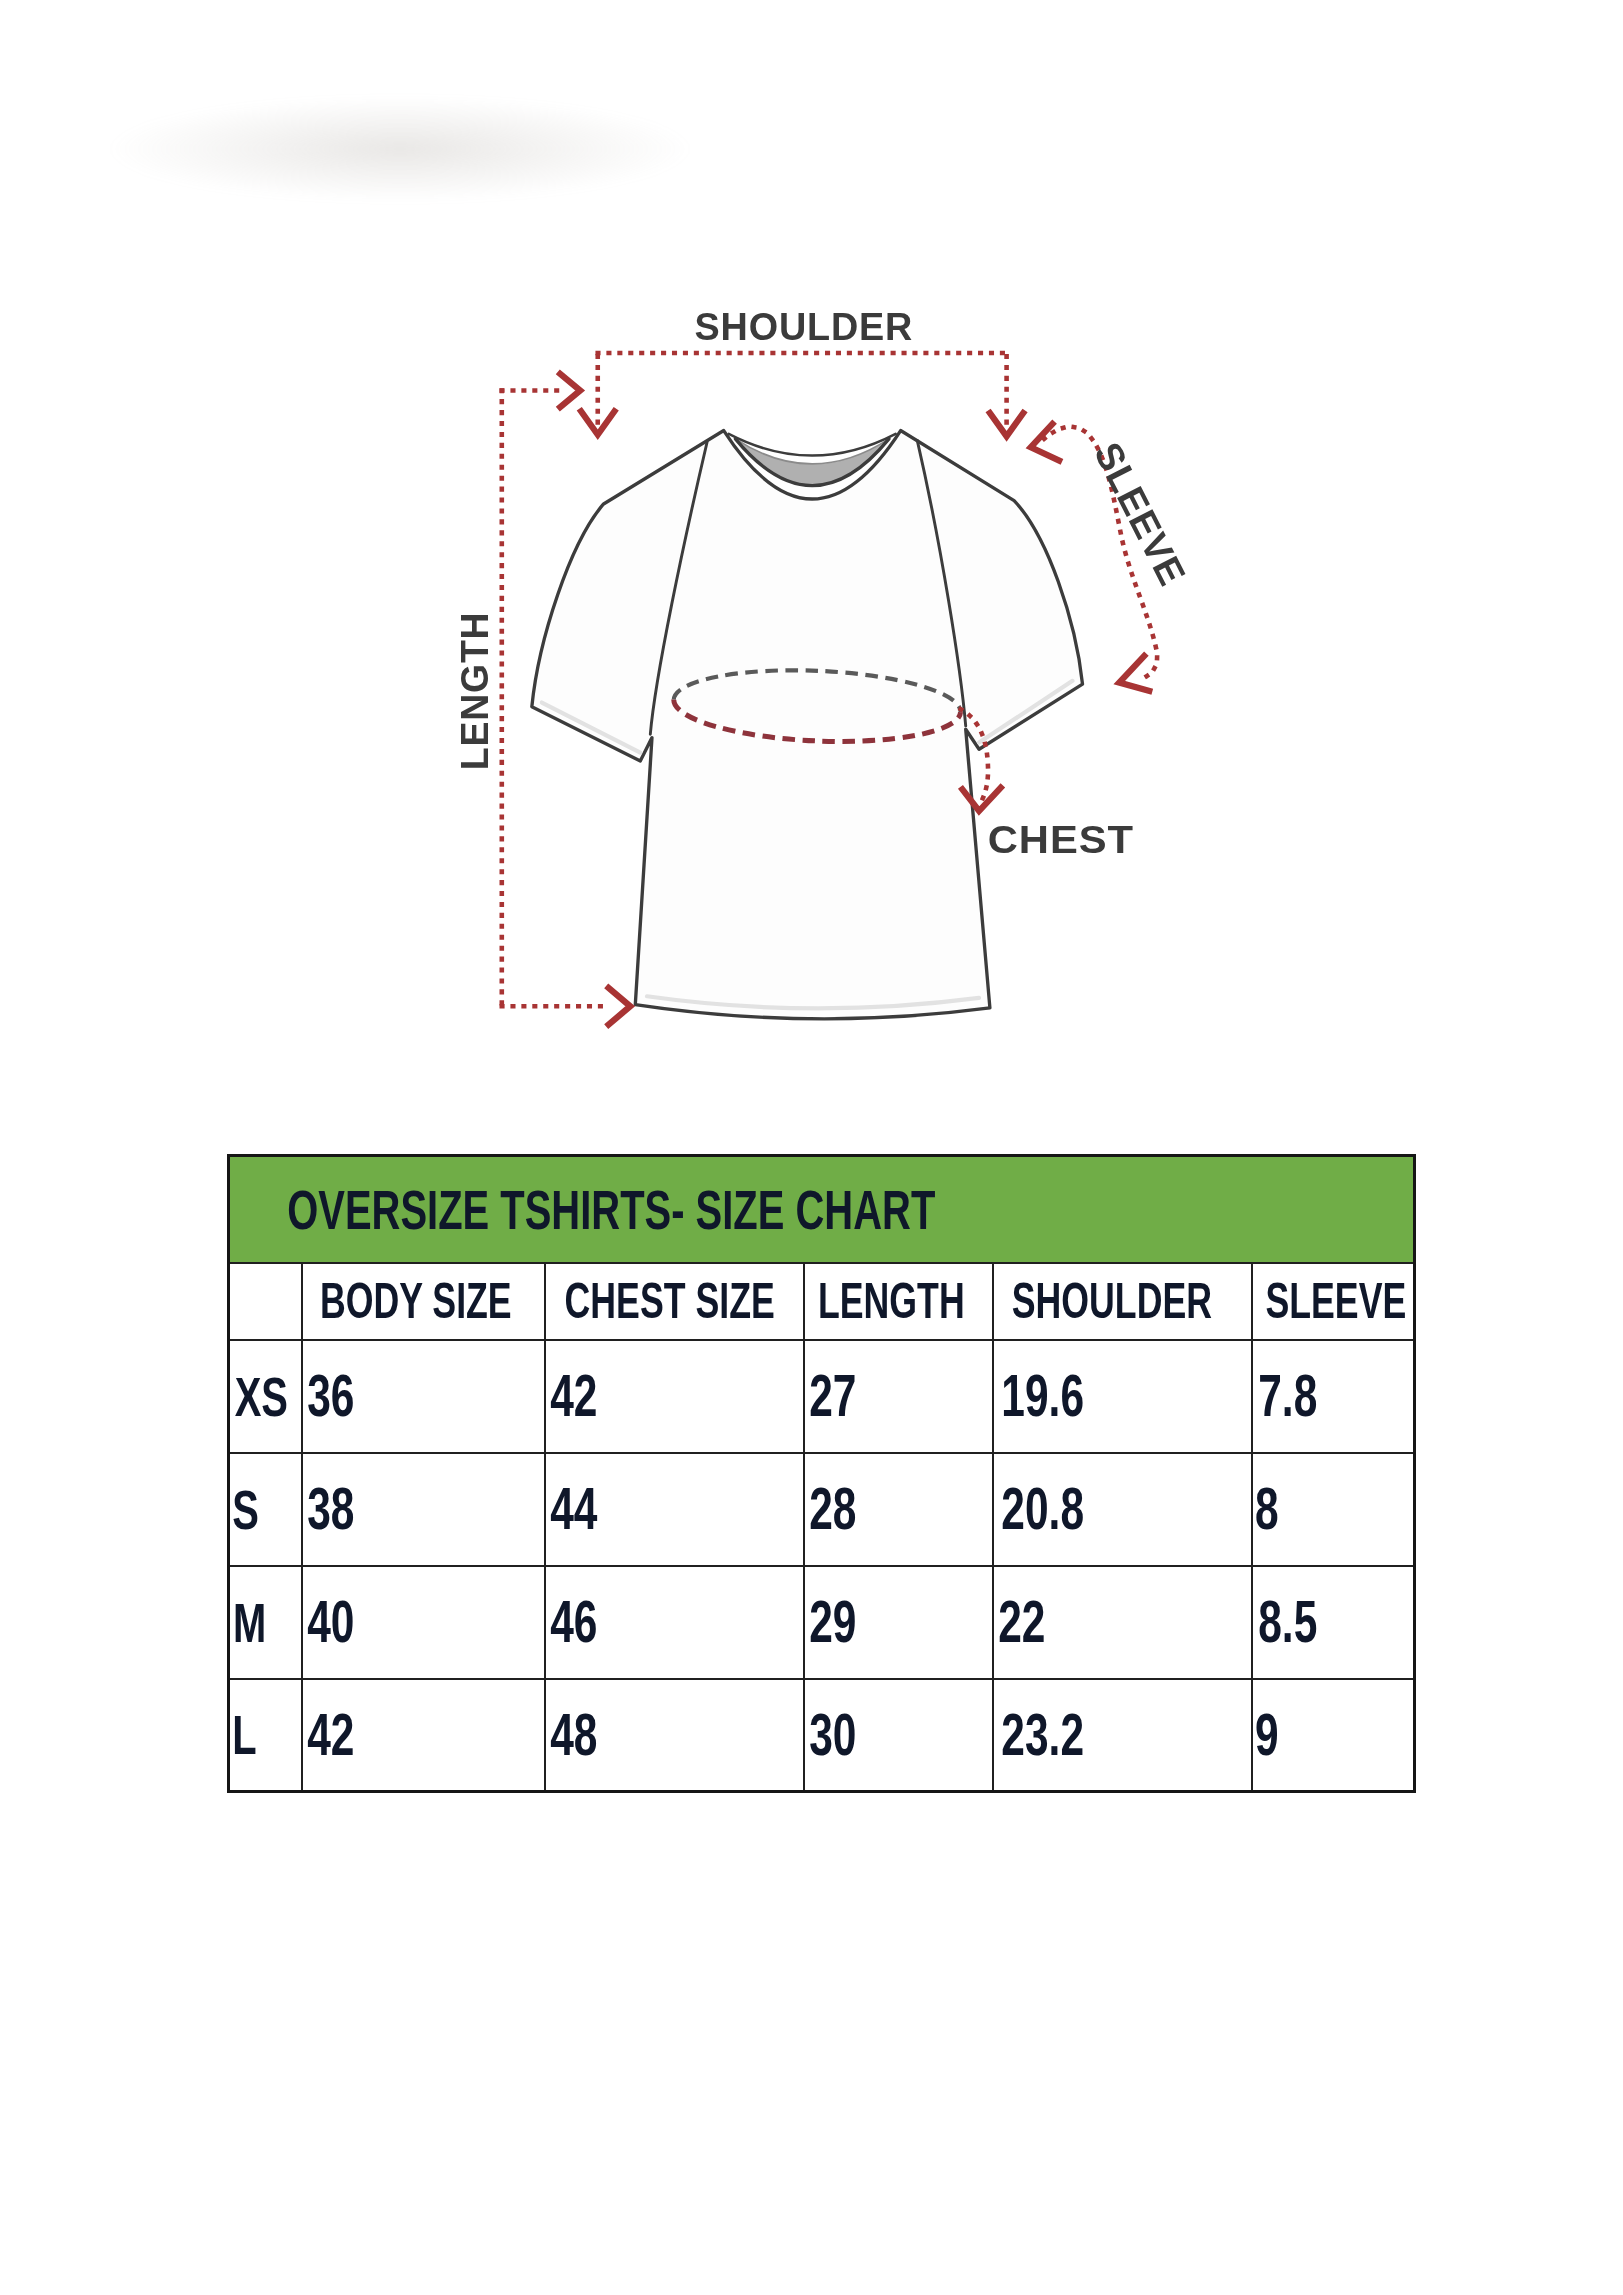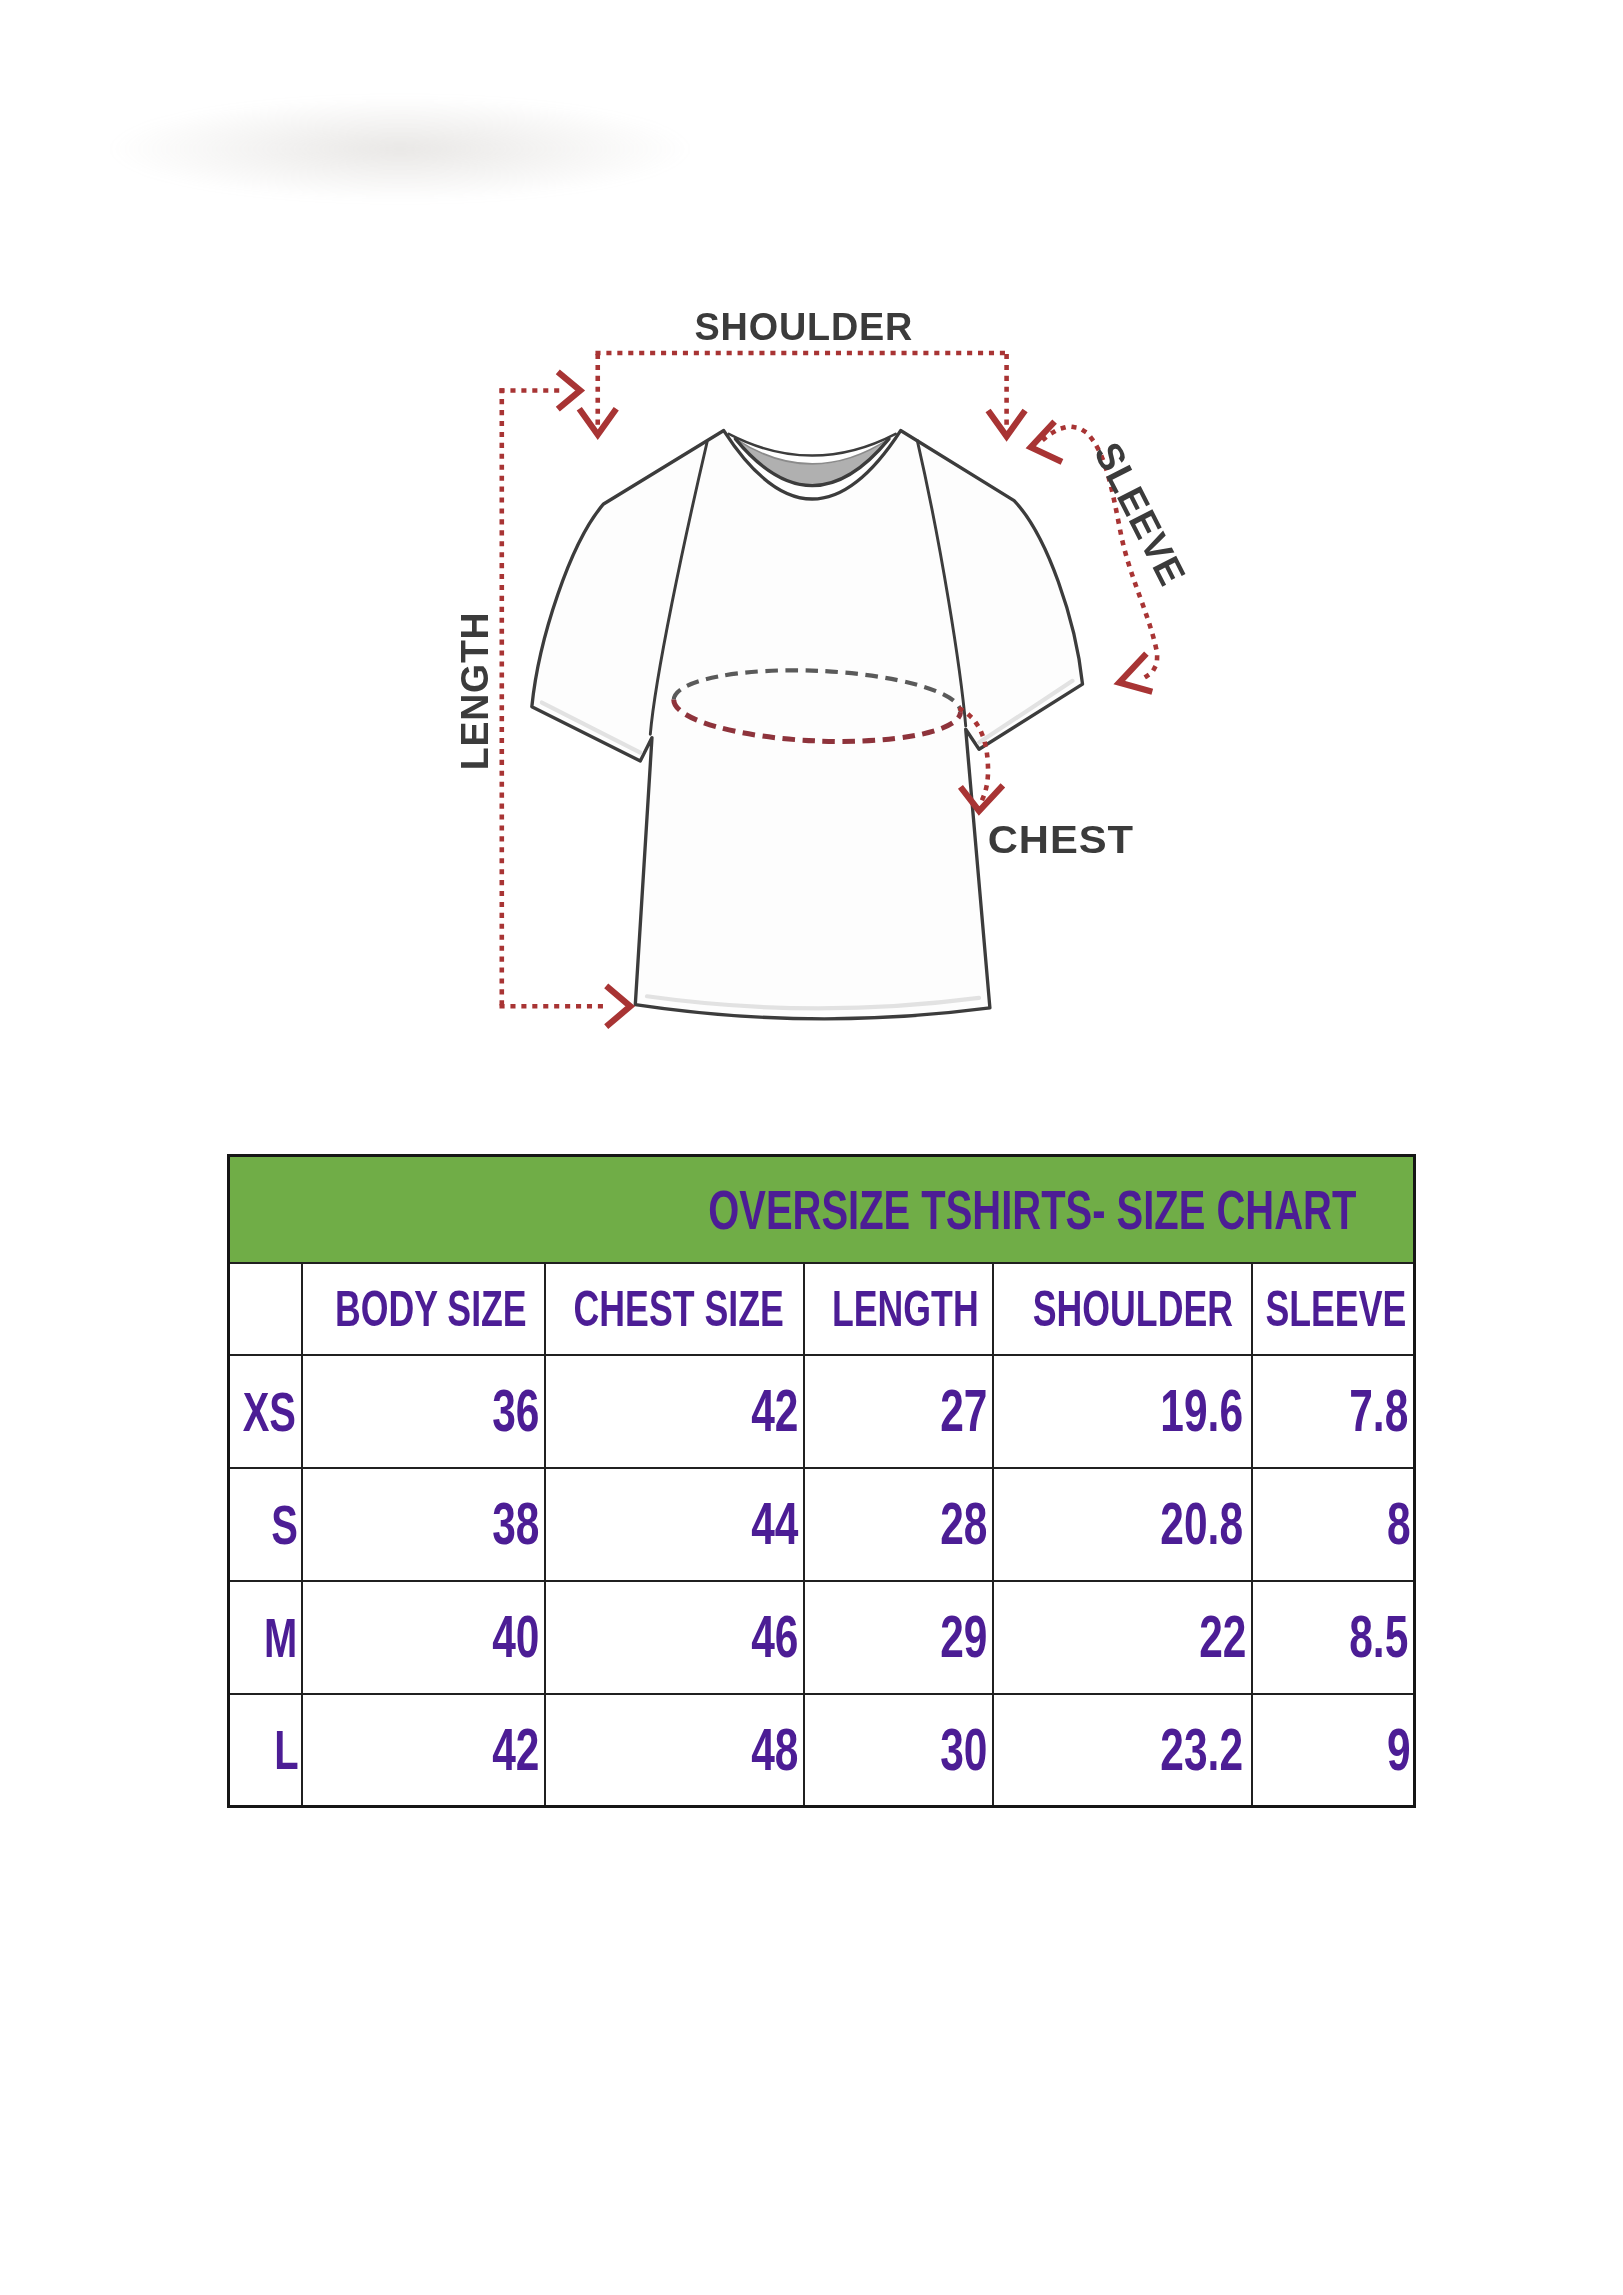--- a/index.html
+++ b/index.html
@@ -24,26 +24,26 @@
     font-size:46px;
     letter-spacing:1px;
   }
   .size-table {
     position:absolute; left:227px; top:1154px; width:1185px;
     border-collapse:collapse; table-layout:fixed;
     border:3.3px solid #161616;
   }
   .size-table th, .size-table td {
     border:2.5px solid #202020;
-    text-align:right; vertical-align:middle;
-    padding:0; color:#4c1d95;
+    text-align:left; vertical-align:middle;
+    padding:0; color:#0f172a;
     overflow:hidden;
   }
   tr.title-row  { height:107px; }
-  tr.head-row   { height:92px; }
+  tr.head-row   { height:77px; }
   .size-table tbody tr { height:113px; }
   .title-cell { background:#70AD47; }
   .sq {
     display:inline-block; font-weight:700; white-space:nowrap;
     transform:scale(0.85, 1.2);
   }
   .sq.title { font-size:47px; }
   .sq.hdr   { font-size:42px; }
   .sq.size  { font-size:47px; }
   .sq.val   { font-size:50px; }

